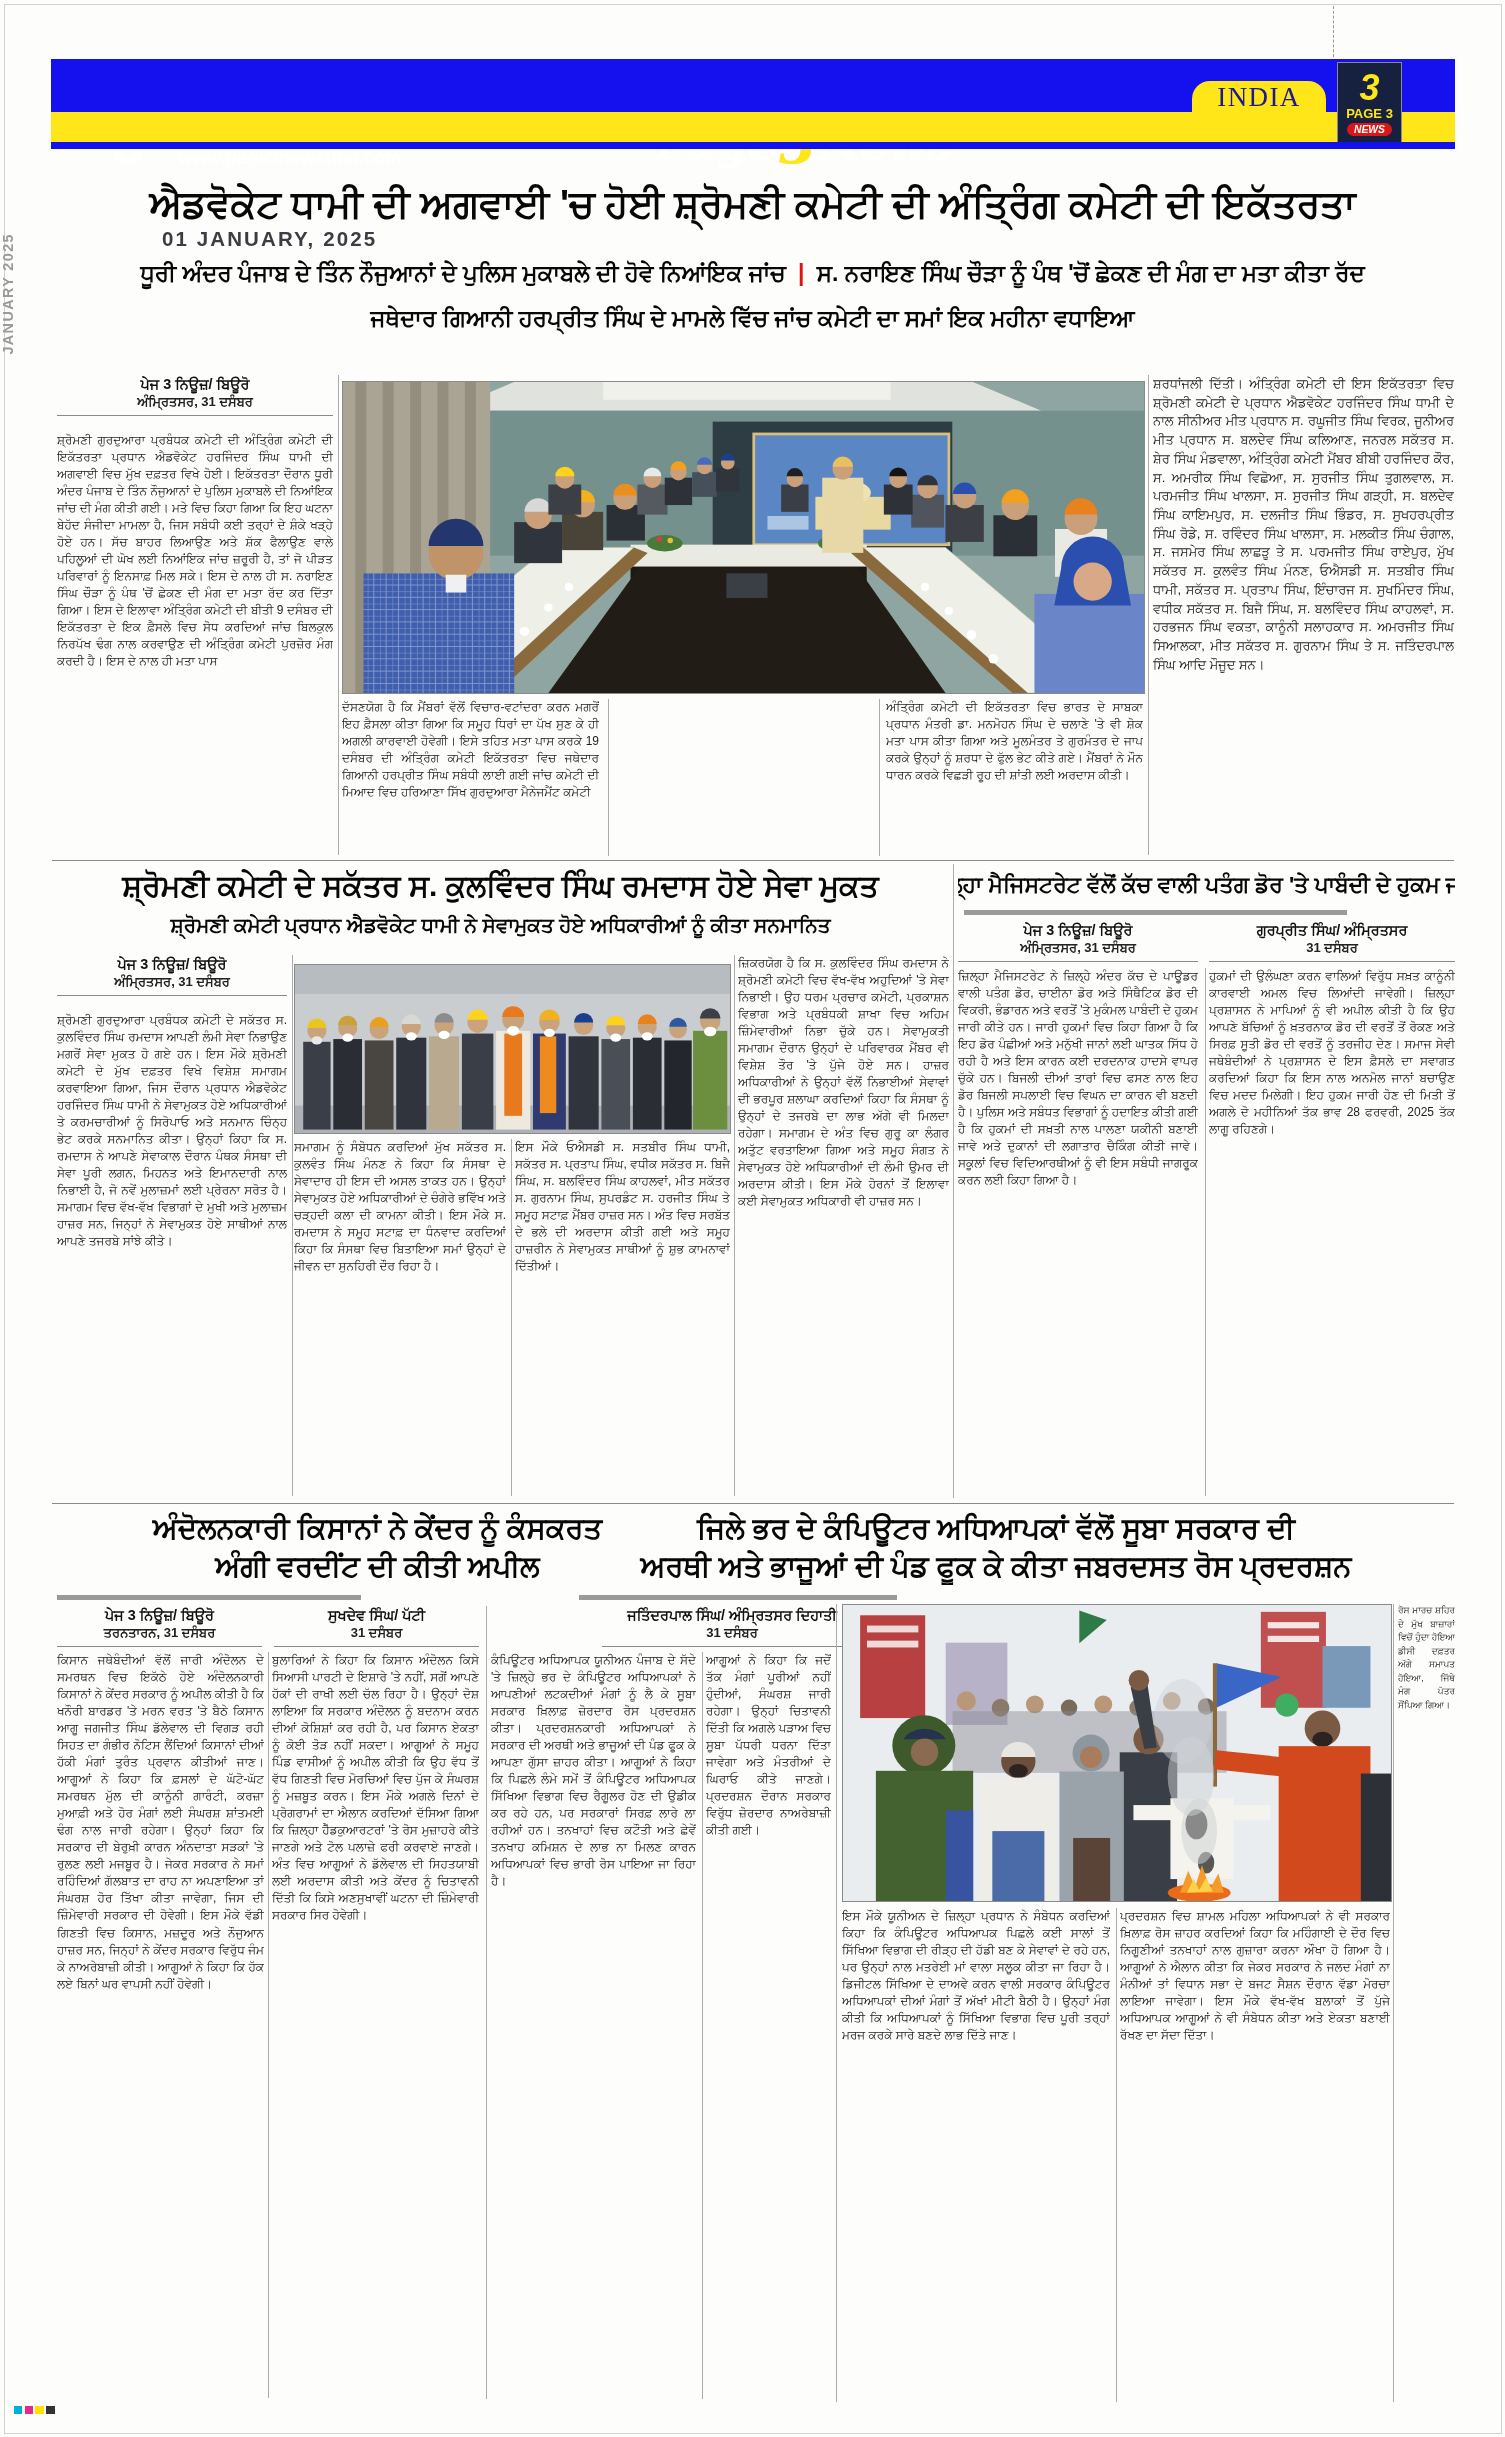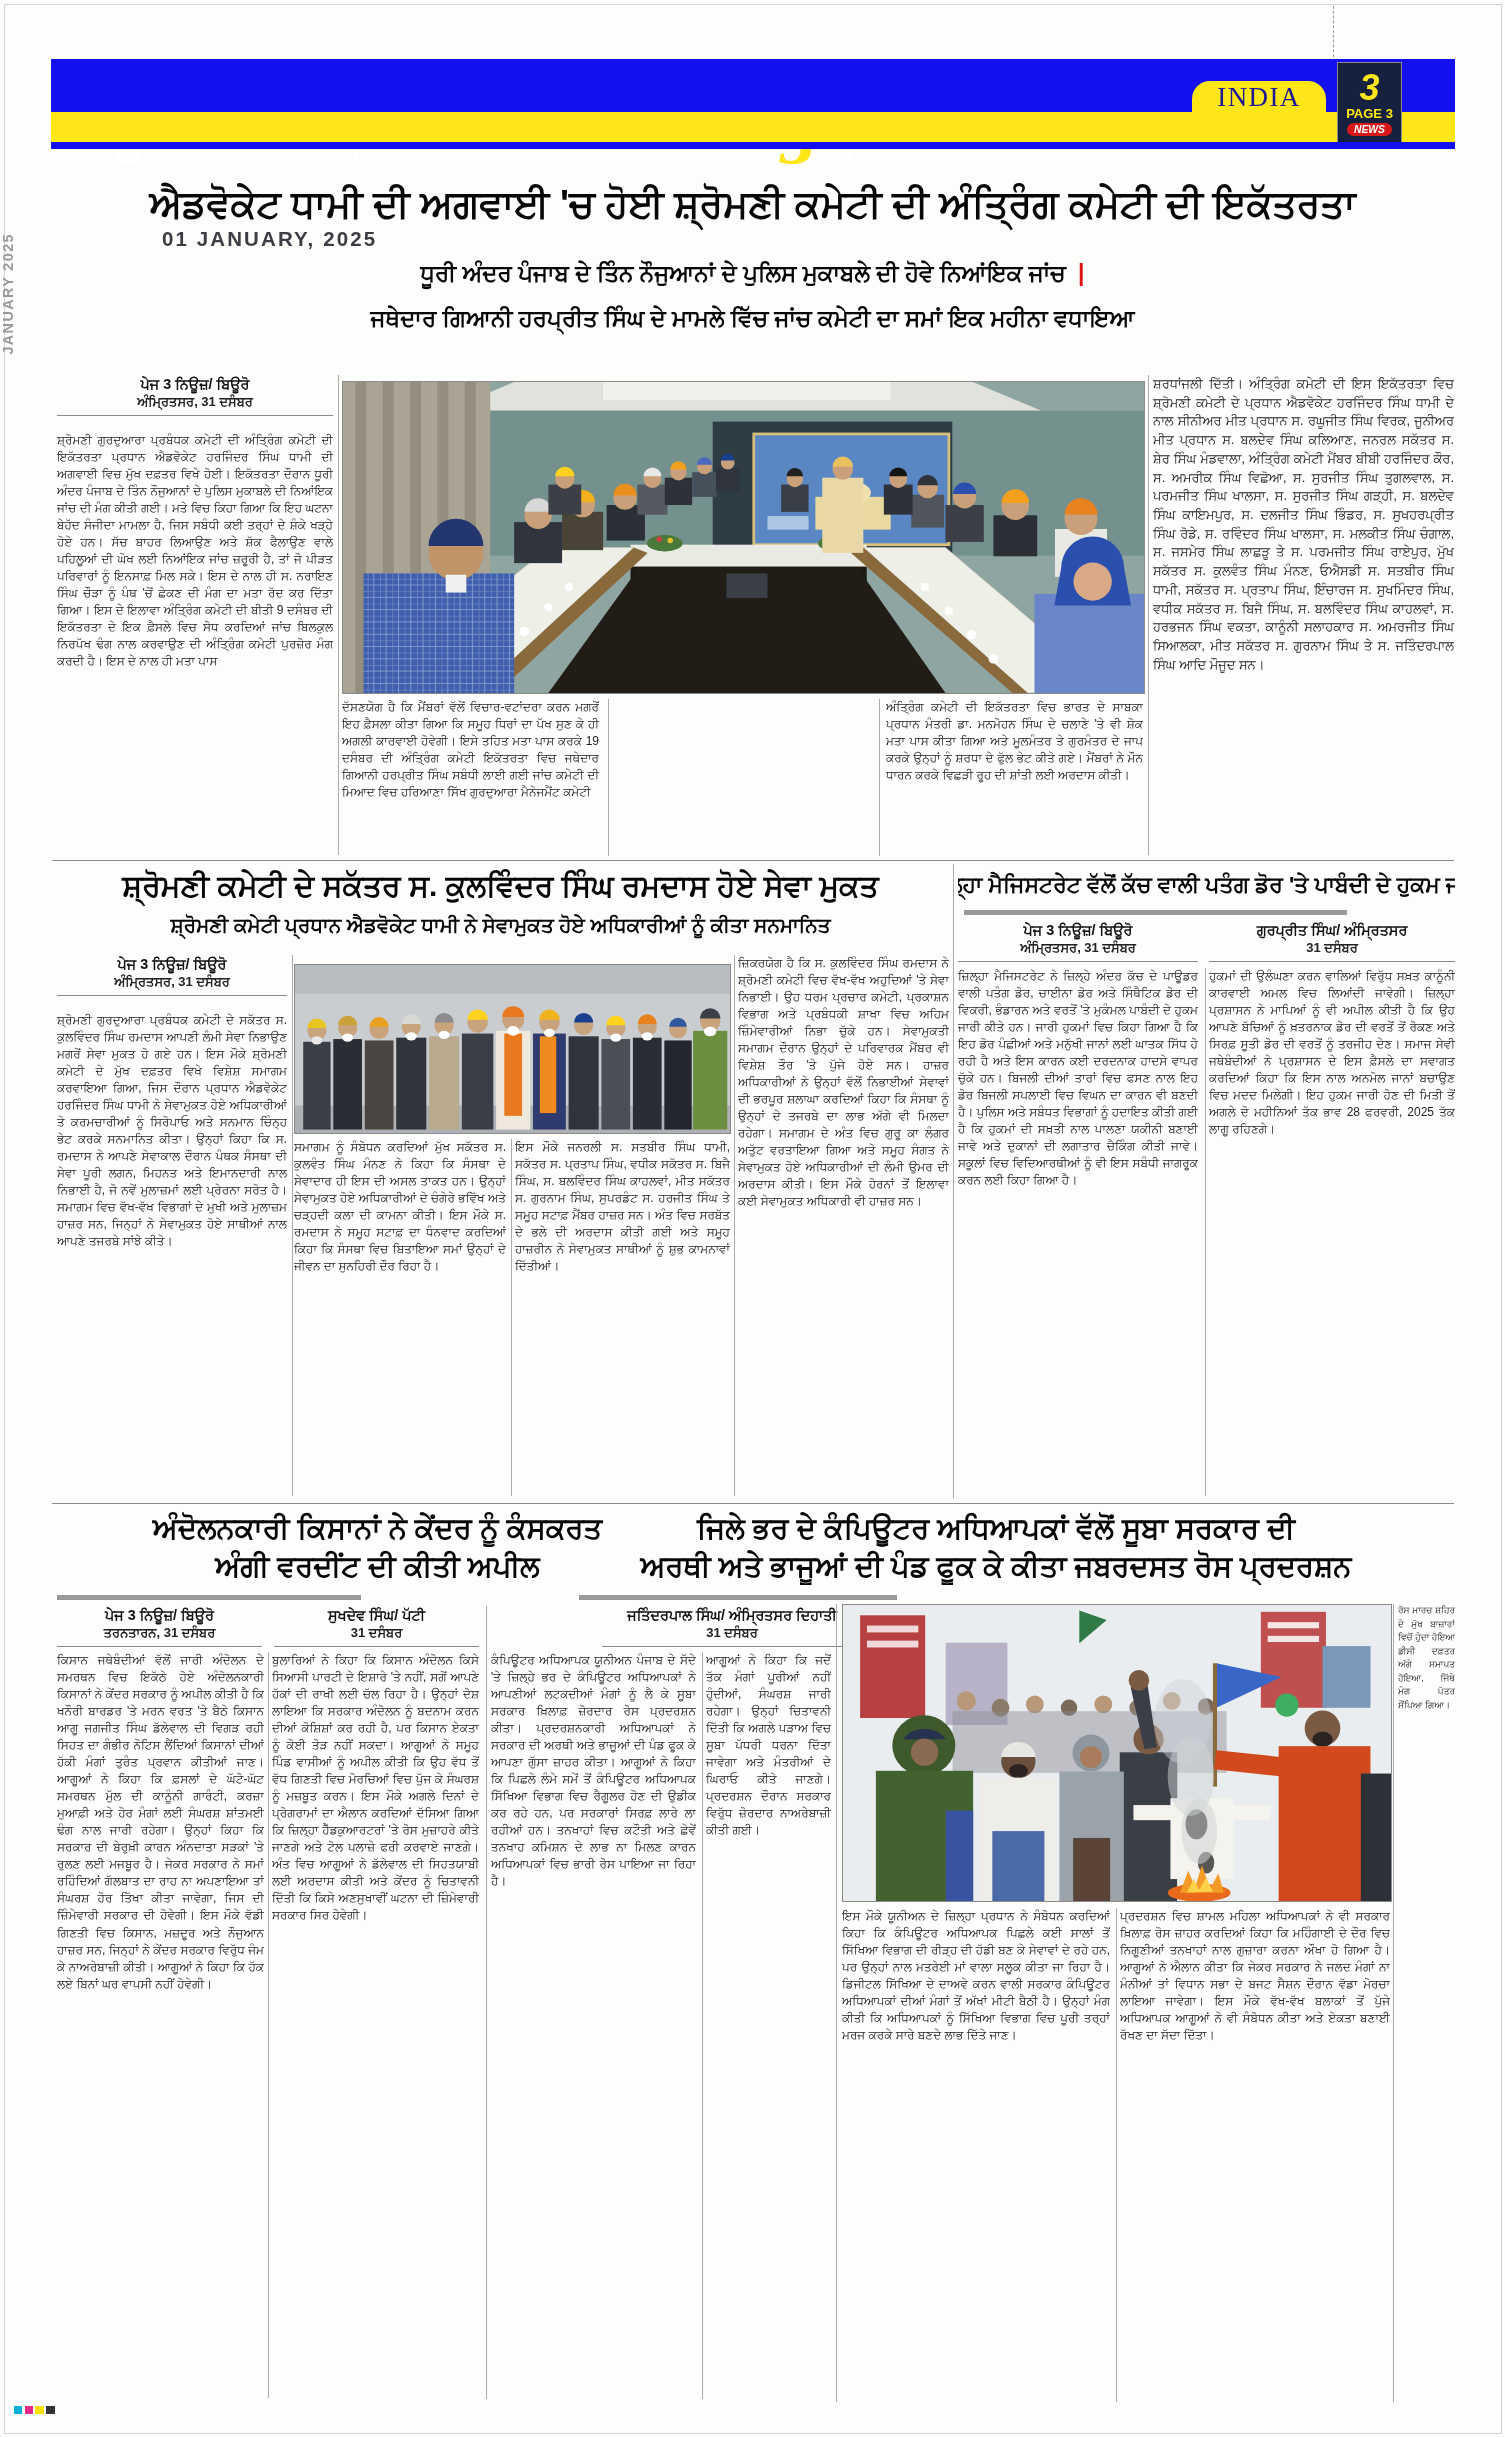--- a/index.html
+++ b/index.html
@@ -97,20 +97,21 @@
     <div class="badge-p3">PAGE 3</div>
     <div class="badge-news">NEWS</div>
   </div>
   <div class="bluerule"></div>
   <div class="sidedate">JANUARY 2025</div>
 
   <div class="abs hl main-hl">ਐਡਵੋਕੇਟ ਧਾਮੀ ਦੀ ਅਗਵਾਈ 'ਚ ਹੋਈ ਸ਼੍ਰੋਮਣੀ ਕਮੇਟੀ ਦੀ ਅੰਤ੍ਰਿੰਗ ਕਮੇਟੀ ਦੀ ਇਕੱਤਰਤਾ</div>
   <div class="abs hl sub1">
     <span>ਧੂਰੀ ਅੰਦਰ ਪੰਜਾਬ ਦੇ ਤਿੰਨ ਨੌਜੁਆਨਾਂ ਦੇ ਪੁਲਿਸ ਮੁਕਾਬਲੇ ਦੀ ਹੋਵੇ ਨਿਆਂਇਕ ਜਾਂਚ</span>
     <span class="redpipe">|</span>
+    <span>ਸ. ਨਰਾਇਣ ਸਿੰਘ ਚੌੜਾ ਨੂੰ ਪੰਥ 'ਚੋਂ ਛੇਕਣ ਦੀ ਮੰਗ ਦਾ ਮਤਾ ਕੀਤਾ ਰੱਦ</span>
   </div>
   <div class="abs hl sub2">ਜਥੇਦਾਰ ਗਿਆਨੀ ਹਰਪ੍ਰੀਤ ਸਿੰਘ ਦੇ ਮਾਮਲੇ ਵਿੱਚ ਜਾਂਚ ਕਮੇਟੀ ਦਾ ਸਮਾਂ ਇਕ ਮਹੀਨਾ ਵਧਾਇਆ</div>
 
   <div class="abs col" style="left:57px;top:375px;width:276px;height:480px;">
     <div class="by">ਪੇਜ 3 ਨਿਊਜ਼/ ਬਿਊਰੋ</div>
     <div class="by2">ਅੰਮ੍ਰਿਤਸਰ, 31 ਦਸੰਬਰ</div>
     <div class="bt">ਸ਼੍ਰੋਮਣੀ ਗੁਰਦੁਆਰਾ ਪ੍ਰਬੰਧਕ ਕਮੇਟੀ ਦੀ ਅੰਤ੍ਰਿੰਗ ਕਮੇਟੀ ਦੀ ਇਕੱਤਰਤਾ ਪ੍ਰਧਾਨ ਐਡਵੋਕੇਟ ਹਰਜਿੰਦਰ ਸਿੰਘ ਧਾਮੀ ਦੀ ਅਗਵਾਈ ਵਿਚ ਮੁੱਖ ਦਫ਼ਤਰ ਵਿਖੇ ਹੋਈ। ਇਕੱਤਰਤਾ ਦੌਰਾਨ ਧੂਰੀ ਅੰਦਰ ਪੰਜਾਬ ਦੇ ਤਿੰਨ ਨੌਜੁਆਨਾਂ ਦੇ ਪੁਲਿਸ ਮੁਕਾਬਲੇ ਦੀ ਨਿਆਂਇਕ ਜਾਂਚ ਦੀ ਮੰਗ ਕੀਤੀ ਗਈ। ਮਤੇ ਵਿਚ ਕਿਹਾ ਗਿਆ ਕਿ ਇਹ ਘਟਨਾ ਬੇਹੱਦ ਸੰਜੀਦਾ ਮਾਮਲਾ ਹੈ, ਜਿਸ ਸਬੰਧੀ ਕਈ ਤਰ੍ਹਾਂ ਦੇ ਸ਼ੰਕੇ ਖੜ੍ਹੇ ਹੋਏ ਹਨ। ਸੱਚ ਬਾਹਰ ਲਿਆਉਣ ਅਤੇ ਸ਼ੱਕ ਫੈਲਾਉਣ ਵਾਲੇ ਪਹਿਲੂਆਂ ਦੀ ਘੋਖ ਲਈ ਨਿਆਂਇਕ ਜਾਂਚ ਜ਼ਰੂਰੀ ਹੈ, ਤਾਂ ਜੋ ਪੀੜਤ ਪਰਿਵਾਰਾਂ ਨੂੰ ਇਨਸਾਫ਼ ਮਿਲ ਸਕੇ। ਇਸ ਦੇ ਨਾਲ ਹੀ ਸ. ਨਰਾਇਣ ਸਿੰਘ ਚੌੜਾ ਨੂੰ ਪੰਥ 'ਚੋਂ ਛੇਕਣ ਦੀ ਮੰਗ ਦਾ ਮਤਾ ਰੱਦ ਕਰ ਦਿੱਤਾ ਗਿਆ। ਇਸ ਦੇ ਇਲਾਵਾ ਅੰਤ੍ਰਿੰਗ ਕਮੇਟੀ ਦੀ ਬੀਤੀ 9 ਦਸੰਬਰ ਦੀ ਇਕੱਤਰਤਾ ਦੇ ਇਕ ਫ਼ੈਸਲੇ ਵਿਚ ਸੋਧ ਕਰਦਿਆਂ ਜਾਂਚ ਬਿਲਕੁਲ ਨਿਰਪੱਖ ਢੰਗ ਨਾਲ ਕਰਵਾਉਣ ਦੀ ਅੰਤ੍ਰਿੰਗ ਕਮੇਟੀ ਪੁਰਜ਼ੋਰ ਮੰਗ ਕਰਦੀ ਹੈ। ਇਸ ਦੇ ਨਾਲ ਹੀ ਮਤਾ ਪਾਸ</div>
   </div>
 
   <div class="photo" style="left:342px;top:381px;width:801px;height:311px;">
@@ -333,21 +334,21 @@
             <rect x="582" y="96" width="50" height="144" fill="#6b8f3f"></rect>
             <circle cx="607" cy="82" r="15" fill="#c9a37c"></circle>
             <path d="M592,78 a15,15 0 0 1 30,0 z" fill="#3c4046"></path>
             <ellipse cx="607" cy="97" rx="9" ry="7" fill="#ffffff"></ellipse>
           </g>
       </g>
     </svg>
   </div>
 
   <div class="abs col bt" style="left:294px;top:1139px;width:212px;height:357px;">ਸਮਾਗਮ ਨੂੰ ਸੰਬੋਧਨ ਕਰਦਿਆਂ ਮੁੱਖ ਸਕੱਤਰ ਸ. ਕੁਲਵੰਤ ਸਿੰਘ ਮੰਨਣ ਨੇ ਕਿਹਾ ਕਿ ਸੰਸਥਾ ਦੇ ਸੇਵਾਦਾਰ ਹੀ ਇਸ ਦੀ ਅਸਲ ਤਾਕਤ ਹਨ। ਉਨ੍ਹਾਂ ਸੇਵਾਮੁਕਤ ਹੋਏ ਅਧਿਕਾਰੀਆਂ ਦੇ ਚੰਗੇਰੇ ਭਵਿੱਖ ਅਤੇ ਚੜ੍ਹਦੀ ਕਲਾ ਦੀ ਕਾਮਨਾ ਕੀਤੀ। ਇਸ ਮੌਕੇ ਸ. ਰਮਦਾਸ ਨੇ ਸਮੂਹ ਸਟਾਫ਼ ਦਾ ਧੰਨਵਾਦ ਕਰਦਿਆਂ ਕਿਹਾ ਕਿ ਸੰਸਥਾ ਵਿਚ ਬਿਤਾਇਆ ਸਮਾਂ ਉਨ੍ਹਾਂ ਦੇ ਜੀਵਨ ਦਾ ਸੁਨਹਿਰੀ ਦੌਰ ਰਿਹਾ ਹੈ।</div>
-  <div class="abs col bt" style="left:515px;top:1139px;width:215px;height:357px;">ਇਸ ਮੌਕੇ ਜਨਰਲੀ ਸ. ਸਤਬੀਰ ਸਿੰਘ ਧਾਮੀ, ਸਕੱਤਰ ਸ. ਪ੍ਰਤਾਪ ਸਿੰਘ, ਵਧੀਕ ਸਕੱਤਰ ਸ. ਬਿਜੈ ਸਿੰਘ, ਸ. ਬਲਵਿੰਦਰ ਸਿੰਘ ਕਾਹਲਵਾਂ, ਮੀਤ ਸਕੱਤਰ ਸ. ਗੁਰਨਾਮ ਸਿੰਘ, ਸੁਪਰਡੰਟ ਸ. ਹਰਜੀਤ ਸਿੰਘ ਤੇ ਸਮੂਹ ਸਟਾਫ਼ ਮੈਂਬਰ ਹਾਜ਼ਰ ਸਨ। ਅੰਤ ਵਿਚ ਸਰਬੱਤ ਦੇ ਭਲੇ ਦੀ ਅਰਦਾਸ ਕੀਤੀ ਗਈ ਅਤੇ ਸਮੂਹ ਹਾਜ਼ਰੀਨ ਨੇ ਸੇਵਾਮੁਕਤ ਸਾਥੀਆਂ ਨੂੰ ਸ਼ੁਭ ਕਾਮਨਾਵਾਂ ਦਿੱਤੀਆਂ।</div>
+  <div class="abs col bt" style="left:515px;top:1139px;width:215px;height:357px;">ਇਸ ਮੌਕੇ ਓਐਸਡੀ ਸ. ਸਤਬੀਰ ਸਿੰਘ ਧਾਮੀ, ਸਕੱਤਰ ਸ. ਪ੍ਰਤਾਪ ਸਿੰਘ, ਵਧੀਕ ਸਕੱਤਰ ਸ. ਬਿਜੈ ਸਿੰਘ, ਸ. ਬਲਵਿੰਦਰ ਸਿੰਘ ਕਾਹਲਵਾਂ, ਮੀਤ ਸਕੱਤਰ ਸ. ਗੁਰਨਾਮ ਸਿੰਘ, ਸੁਪਰਡੰਟ ਸ. ਹਰਜੀਤ ਸਿੰਘ ਤੇ ਸਮੂਹ ਸਟਾਫ਼ ਮੈਂਬਰ ਹਾਜ਼ਰ ਸਨ। ਅੰਤ ਵਿਚ ਸਰਬੱਤ ਦੇ ਭਲੇ ਦੀ ਅਰਦਾਸ ਕੀਤੀ ਗਈ ਅਤੇ ਸਮੂਹ ਹਾਜ਼ਰੀਨ ਨੇ ਸੇਵਾਮੁਕਤ ਸਾਥੀਆਂ ਨੂੰ ਸ਼ੁਭ ਕਾਮਨਾਵਾਂ ਦਿੱਤੀਆਂ।</div>
   <div class="abs col bt" style="left:738px;top:955px;width:211px;height:541px;">ਜ਼ਿਕਰਯੋਗ ਹੈ ਕਿ ਸ. ਕੁਲਵਿੰਦਰ ਸਿੰਘ ਰਮਦਾਸ ਨੇ ਸ਼੍ਰੋਮਣੀ ਕਮੇਟੀ ਵਿਚ ਵੱਖ-ਵੱਖ ਅਹੁਦਿਆਂ 'ਤੇ ਸੇਵਾ ਨਿਭਾਈ। ਉਹ ਧਰਮ ਪ੍ਰਚਾਰ ਕਮੇਟੀ, ਪ੍ਰਕਾਸ਼ਨ ਵਿਭਾਗ ਅਤੇ ਪ੍ਰਬੰਧਕੀ ਸ਼ਾਖਾ ਵਿਚ ਅਹਿਮ ਜ਼ਿੰਮੇਵਾਰੀਆਂ ਨਿਭਾ ਚੁੱਕੇ ਹਨ। ਸੇਵਾਮੁਕਤੀ ਸਮਾਗਮ ਦੌਰਾਨ ਉਨ੍ਹਾਂ ਦੇ ਪਰਿਵਾਰਕ ਮੈਂਬਰ ਵੀ ਵਿਸ਼ੇਸ਼ ਤੌਰ 'ਤੇ ਪੁੱਜੇ ਹੋਏ ਸਨ। ਹਾਜ਼ਰ ਅਧਿਕਾਰੀਆਂ ਨੇ ਉਨ੍ਹਾਂ ਵੱਲੋਂ ਨਿਭਾਈਆਂ ਸੇਵਾਵਾਂ ਦੀ ਭਰਪੂਰ ਸ਼ਲਾਘਾ ਕਰਦਿਆਂ ਕਿਹਾ ਕਿ ਸੰਸਥਾ ਨੂੰ ਉਨ੍ਹਾਂ ਦੇ ਤਜਰਬੇ ਦਾ ਲਾਭ ਅੱਗੇ ਵੀ ਮਿਲਦਾ ਰਹੇਗਾ। ਸਮਾਗਮ ਦੇ ਅੰਤ ਵਿਚ ਗੁਰੂ ਕਾ ਲੰਗਰ ਅਤੁੱਟ ਵਰਤਾਇਆ ਗਿਆ ਅਤੇ ਸਮੂਹ ਸੰਗਤ ਨੇ ਸੇਵਾਮੁਕਤ ਹੋਏ ਅਧਿਕਾਰੀਆਂ ਦੀ ਲੰਮੀ ਉਮਰ ਦੀ ਅਰਦਾਸ ਕੀਤੀ। ਇਸ ਮੌਕੇ ਹੋਰਨਾਂ ਤੋਂ ਇਲਾਵਾ ਕਈ ਸੇਵਾਮੁਕਤ ਅਧਿਕਾਰੀ ਵੀ ਹਾਜ਼ਰ ਸਨ।</div>
 
   <div class="vr" style="left:292px;top:955px;height:541px;"></div>
   <div class="vr" style="left:511px;top:1139px;height:357px;"></div>
   <div class="vr" style="left:734px;top:955px;height:541px;"></div>
   <div class="vr" style="left:953px;top:864px;height:634px;"></div>
 
   <div class="abs hl s3-hl">ਜ਼ਿਲ੍ਹਾ ਮੈਜਿਸਟਰੇਟ ਵੱਲੋਂ ਕੱਚ ਵਾਲੀ ਪਤੰਗ ਡੋਰ 'ਤੇ ਪਾਬੰਦੀ ਦੇ ਹੁਕਮ ਜਾਰੀ</div>
   <div class="gbar" style="left:964px;top:910px;width:383px;height:4.8px;"></div>
   <div class="abs" style="left:958px;top:921px;width:240px;">

